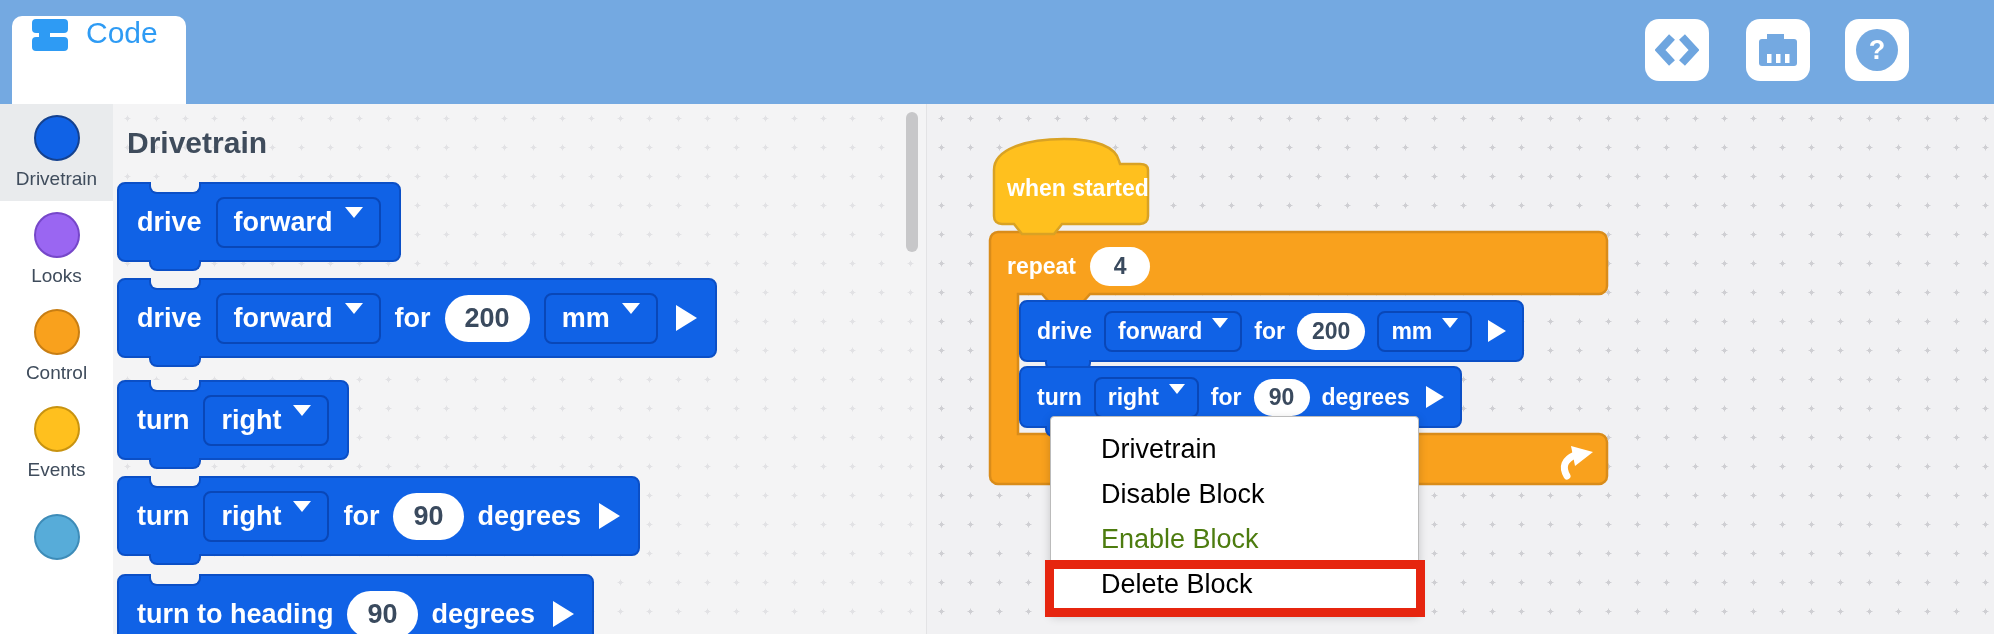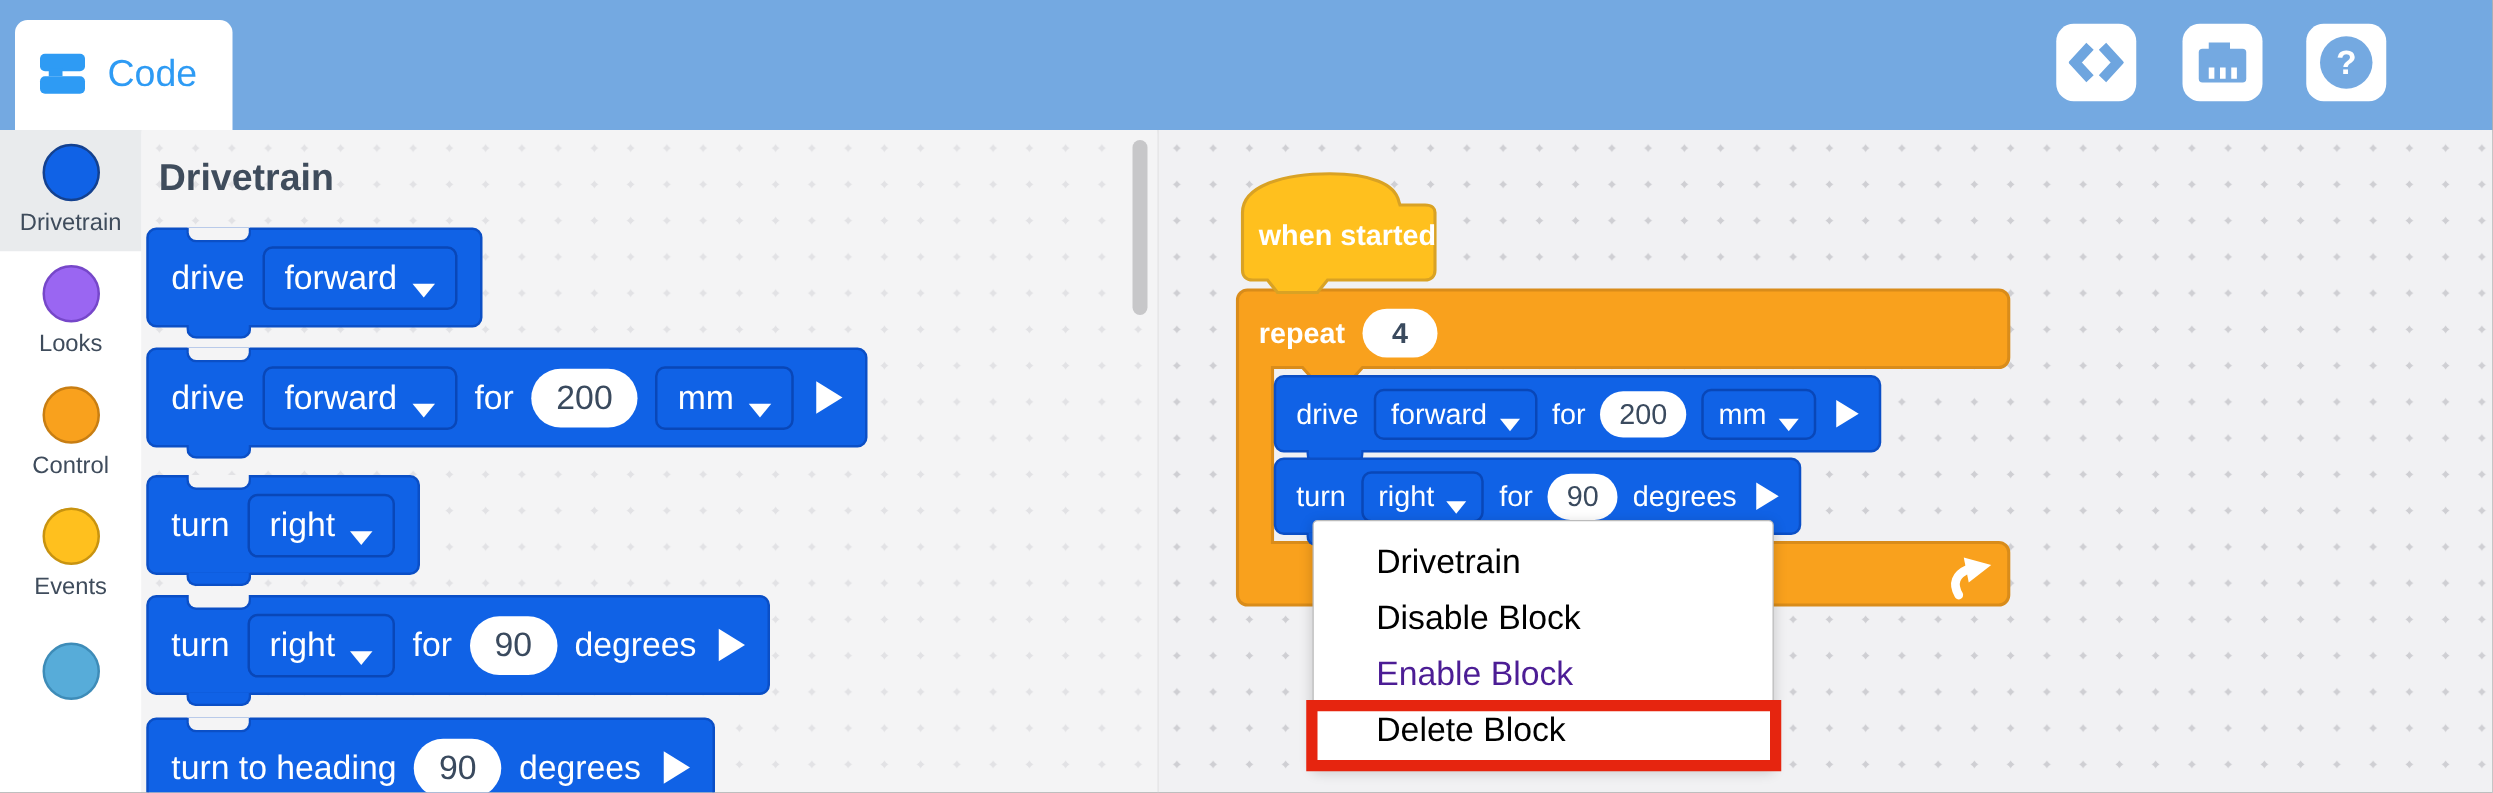--- a/index.html
+++ b/index.html
@@ -3,21 +3,21 @@
 <meta charset="utf-8">
 <style>
   html,body{margin:0;padding:0;background:#888;}
   .screen{position:relative;width:1994px;height:634px;overflow:hidden;
     font-family:"Liberation Sans",sans-serif;background:#F1F1F3;}
 
   
   .header{position:absolute;left:0;top:0;width:100%;height:104px;background:#74A9E1;
     box-shadow:0 1px 3px rgba(0,0,0,0.18);}
   .code-tab{position:absolute;left:12px;top:16px;width:174px;height:88px;background:#fff;
-    border-radius:10px 10px 0 0;display:flex;align-items:center;gap:14px;padding-left:18px;box-sizing:border-box;}
+    border-radius:10px 10px 0 0;display:flex;align-items:flex-start;gap:14px;padding-left:18px;box-sizing:border-box;}
   .code-tab .tab-label{color:#2E9BF4;font-size:30px;}
   .hbtn{position:absolute;top:19px;width:64px;height:62px;background:#fff;border-radius:14px;
     display:flex;align-items:center;justify-content:center;}
   .help-circle{width:42px;height:42px;border-radius:50%;background:#74A9E1;color:#fff;
     font-size:27px;font-weight:bold;display:flex;align-items:center;justify-content:center;}
 
   
   .sidebar{position:absolute;left:0;top:104px;width:113px;height:530px;background:#fff;z-index:3;}
   .cat{width:113px;height:97px;display:flex;flex-direction:column;align-items:center;justify-content:center;cursor:pointer;}
   .cat.selected{background:#E9EBED;}
@@ -37,52 +37,52 @@
     background-size:29px 29px;}
   .workspace{position:absolute;left:926px;top:104px;width:1068px;height:530px;background:#F1F1F3;
     background-image:radial-gradient(4.5px 1.7px at 50% 50%, #CFCFD3 60%, transparent 72%),
                      radial-gradient(1.7px 4.5px at 50% 50%, #CFCFD3 60%, transparent 72%);
     background-size:29px 29px;border-left:1px solid #E3E3E5;}
   .pal-heading{position:absolute;left:14px;top:22px;font-size:30px;font-weight:bold;color:#3F4C5C;}
   .pal-scrollbar{position:absolute;left:-20px;top:8px;width:12px;height:140px;background:#C7C7C9;border-radius:6px;}
 
   
   .block{position:absolute;display:flex;align-items:center;background:#1062E6;
-    border:2px solid #0B4FC6;border-radius:8px;color:#fff;box-sizing:border-box;cursor:grab;}
+    border:2px solid #0B4FC6;border-radius:8px;color:#fff;box-sizing:border-box;cursor:grab;font-weight:bold;}
   .pblock{height:80px;font-size:27px;gap:14px;padding:0 18px;}
   .wblock{height:62px;font-size:23px;gap:12px;padding:0 16px;z-index:2;}
   
   .pblock::before{content:"";position:absolute;top:-2px;left:30px;width:48px;height:10px;
     background:#F4F4F5;border:2px solid #0B4FC6;border-top:none;border-radius:0 0 8px 8px;}
   
   .block::after{content:"";position:absolute;bottom:-11px;left:30px;width:48px;height:9px;
     background:inherit;border:2px solid #0B4FC6;border-top:none;border-radius:0 0 8px 8px;}
   .wblock::after{left:24px;width:42px;}
-  .field{display:inline-flex;align-items:flex-end;gap:12px;border:2px solid #0947B8;
+  .field{display:inline-flex;align-items:flex-start;gap:12px;border:2px solid #0947B8;
     border-radius:8px;padding:8px 16px;cursor:pointer;}
   .wblock .field{padding:5px 12px;gap:10px;}
   .caret{width:0;height:0;border-left:9px solid transparent;border-right:9px solid transparent;border-top:11px solid #fff;}
   .wblock .caret{border-left-width:8px;border-right-width:8px;border-top-width:10px;}
   .oval{background:#fff;color:#3A4A5E;border-radius:24px;padding:8px 20px;min-width:26px;
     text-align:center;cursor:text;}
   .wblock .oval{padding:5px 15px;border-radius:20px;}
   .play{width:0;height:0;border-top:13px solid transparent;border-bottom:13px solid transparent;
     border-left:21px solid #fff;margin-left:4px;cursor:pointer;}
   .wblock .play{border-top-width:11px;border-bottom-width:11px;border-left-width:18px;}
 
   
   .ws-text{position:absolute;color:#fff;font-size:23px;z-index:2;display:flex;align-items:center;gap:14px;font-weight:bold;}
   .svgabs{position:absolute;}
 
   
   .ctx-menu{position:absolute;left:1050px;top:416px;width:369px;height:198px;background:#fff;
     border:1px solid #BBBBBB;border-radius:4px;box-shadow:0 3px 10px rgba(0,0,0,0.18);
     z-index:10;padding-top:10px;box-sizing:border-box;}
   .ctx-item{height:45px;line-height:45px;padding-left:50px;font-size:27px;color:#000;cursor:pointer;}
-  .ctx-item.disabled{color:#4c1d95;cursor:default;}
+  .ctx-item.disabled{color:#4d7c0f;cursor:default;}
   .red-box{position:absolute;left:1045px;top:560px;width:380px;height:57px;
     border:9px solid #E6250F;box-sizing:border-box;z-index:20;pointer-events:none;}
 </style>
 </head>
 <body>
 
 <div class="screen">
 
   <div class="header">
     <div class="code-tab">

